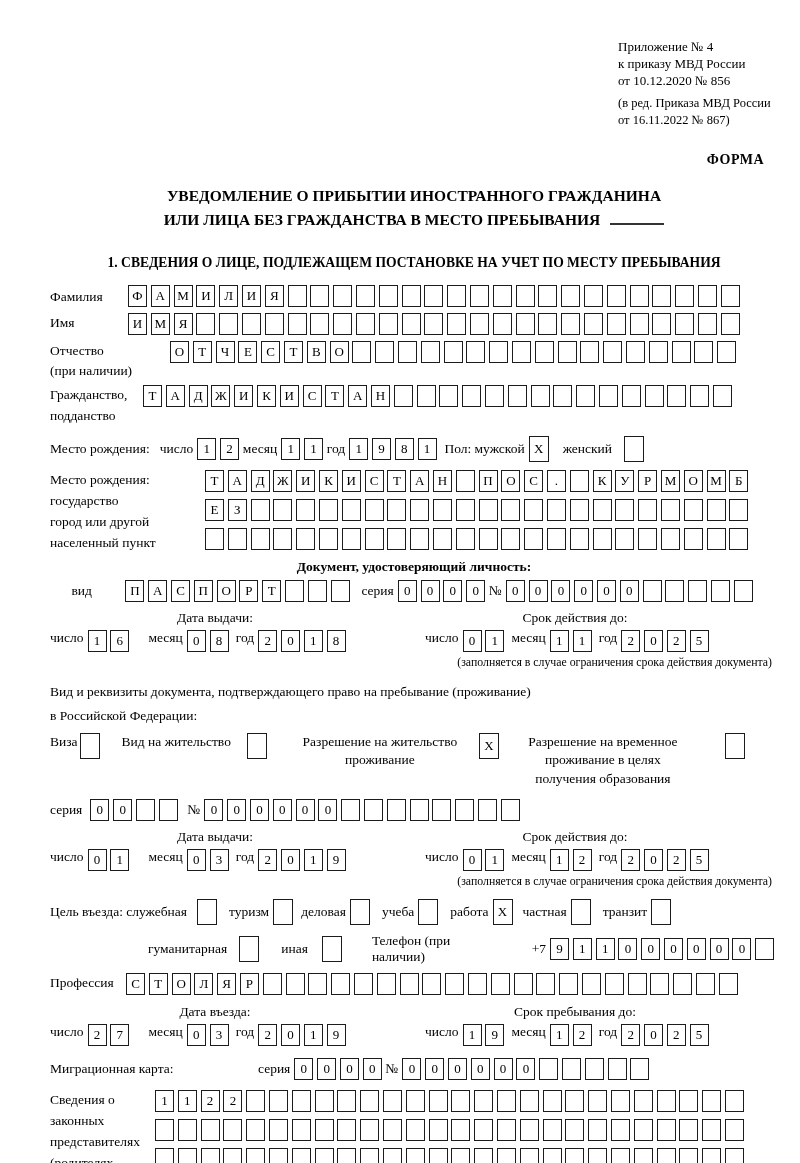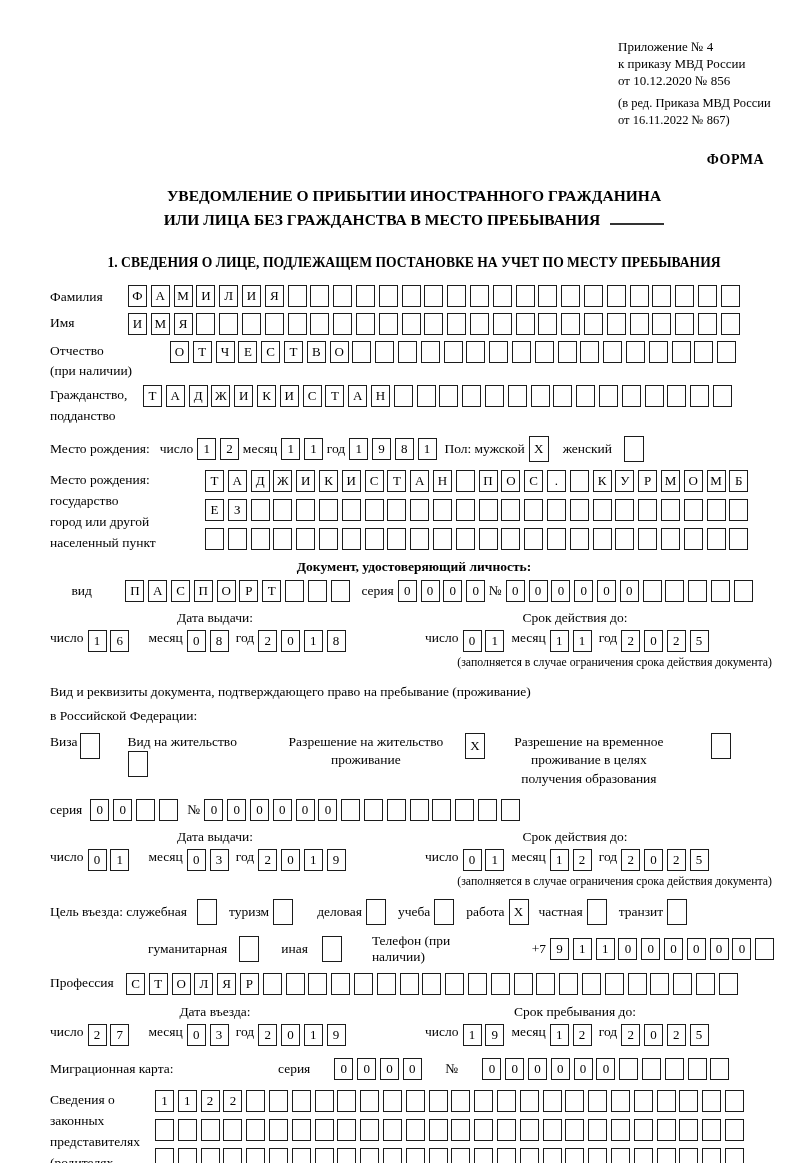--- a/index.html
+++ b/index.html
@@ -154,21 +154,21 @@
   <div style="margin-top:10px; line-height:1.8;">
     <div>Вид и реквизиты документа, подтверждающего право на пребывание (проживание)</div>
     <div>в Российской Федерации:</div>
   </div>
 
   <div class="row" style="margin-top:4px;">
     <div class="opt" style="margin-left:0;">
       <span class="olbl" style="margin-right:2px;">Виза</span>
       <span class="cells checkbox"><span class="cell"></span></span>
     </div>
-    <div class="opt" style="margin-left:28px;flex-direction:column;">
+    <div class="opt" style="margin-left:22px;">
       <span class="olbl" style="margin-right:16px;">Вид на жительство</span>
       <span class="cells checkbox"><span class="cell"></span></span>
     </div>
     <div class="opt" style="margin-left:22px;">
       <span class="olbl optwrap" style="width:182px;">Разрешение на жительство проживание</span>
       <span class="cells checkbox"><span class="cell">X</span></span>
     </div>
     <div class="opt" style="margin-left:18px;gap:28px;">
       <span class="olbl optwrap" style="width:172px;">Разрешение на временное проживание в целях получения образования</span>
       <span class="cells checkbox"><span class="cell"></span></span>
@@ -200,21 +200,21 @@
       </div>
     </div>
   </div>
   <div class="note">(заполняется в случае ограничения срока действия документа)</div>
 
   <div class="row" style="margin-top:10px; align-items:center;">
     <span class="dlbl">Цель въезда: служебная</span>
     <span class="cells checkbox" style="margin-left:6px;"><span class="cell"></span></span>
     <span class="dlbl" style="margin-left:12px;">туризм</span>
     <span class="cells checkbox"><span class="cell"></span></span>
-    <span class="dlbl" style="margin-left:24px;">деловая</span>
+    <span class="dlbl" style="margin-left:8px;">деловая</span>
     <span class="cells checkbox"><span class="cell"></span></span>
     <span class="dlbl" style="margin-left:12px;">учеба</span>
     <span class="cells checkbox"><span class="cell"></span></span>
     <span class="dlbl" style="margin-left:12px;">работа</span>
     <span class="cells checkbox"><span class="cell">X</span></span>
     <span class="dlbl" style="margin-left:10px;">частная</span>
     <span class="cells checkbox"><span class="cell"></span></span>
     <span class="dlbl" style="margin-left:12px;">транзит</span>
     <span class="cells checkbox"><span class="cell"></span></span>
   </div>
@@ -246,21 +246,21 @@
     <div class="dcol">
       <div class="dhead" style="width:300px;">Срок пребывания до:</div>
       <div class="dline">
         <span class="dlbl">число</span><span class="cells"><span class="cell">1</span><span class="cell">9</span></span>
         <span class="dlbl">месяц</span><span class="cells"><span class="cell">1</span><span class="cell">2</span></span>
         <span class="dlbl">год</span><span class="cells"><span class="cell">2</span><span class="cell">0</span><span class="cell">2</span><span class="cell">5</span></span>
       </div>
     </div>
   </div>
 
-  <div class="row" style="margin-top:12px; align-items:center;gap:20px;">
+  <div class="row" style="margin-top:12px; align-items:center;">
     <span class="dlbl" style="width:160px;">Миграционная карта:</span>
     <span class="dlbl" style="margin-left:44px;">серия</span>
     <span class="cells"><span class="cell">0</span><span class="cell">0</span><span class="cell">0</span><span class="cell">0</span></span>
     <span class="dlbl">№</span>
     <span class="cells"><span class="cell">0</span><span class="cell">0</span><span class="cell">0</span><span class="cell">0</span><span class="cell">0</span><span class="cell">0</span><span class="cell"></span><span class="cell"></span><span class="cell"></span><span class="cell"></span><span class="cell"></span></span>
   </div>
 
   <div class="row" style="margin-top:10px;">
     <div class="lbl lbl2" style="width:105px;">
       <div>Сведения о</div>

